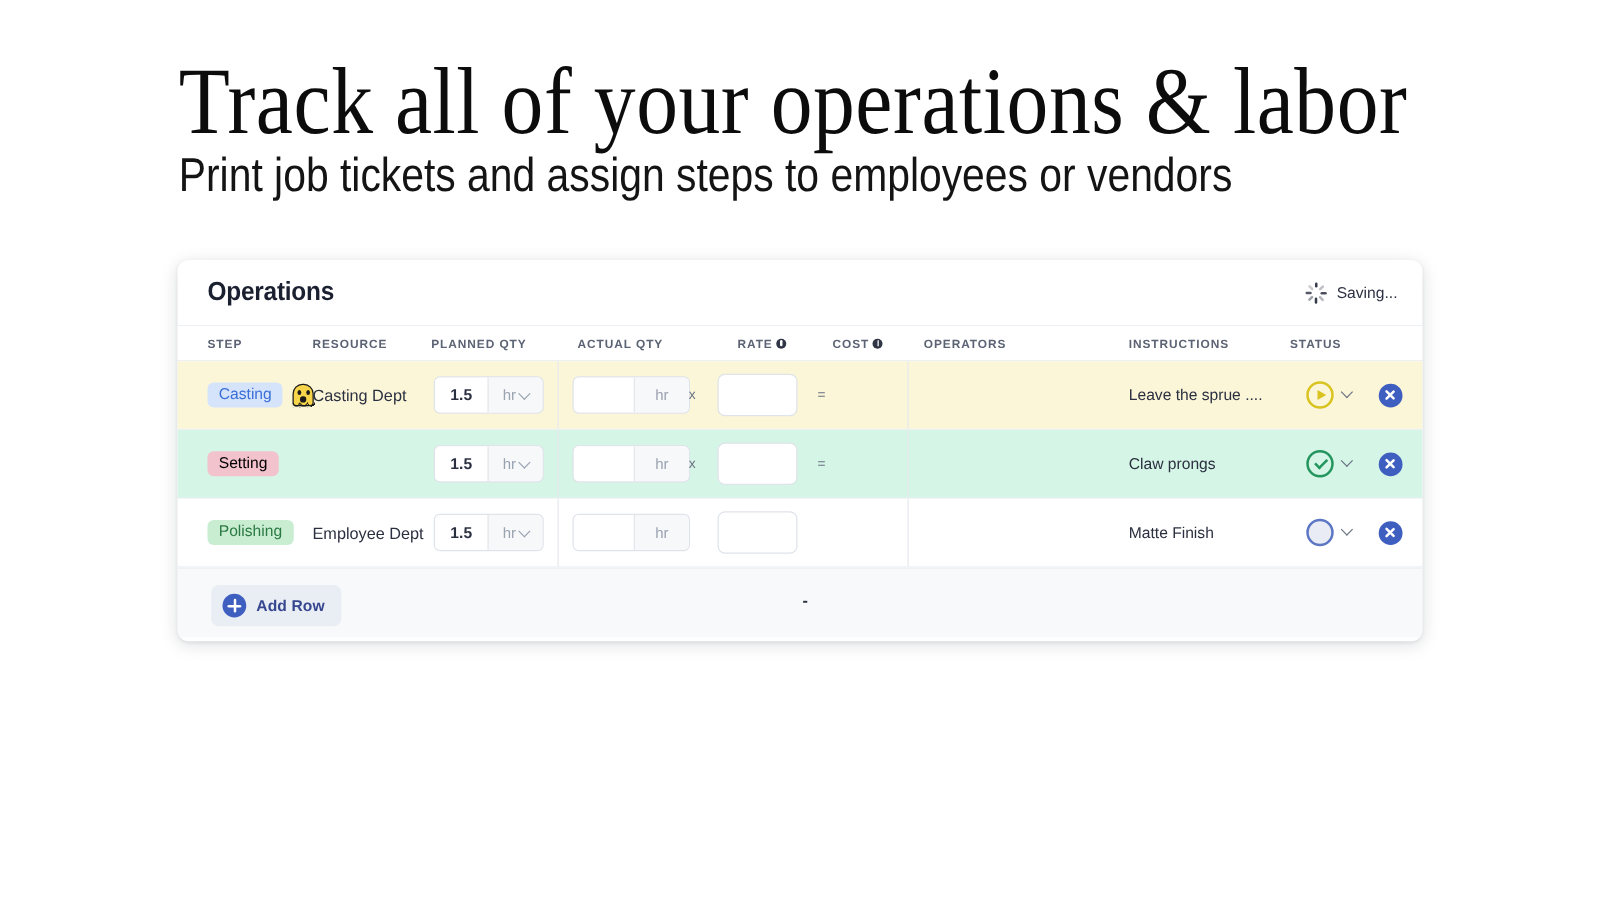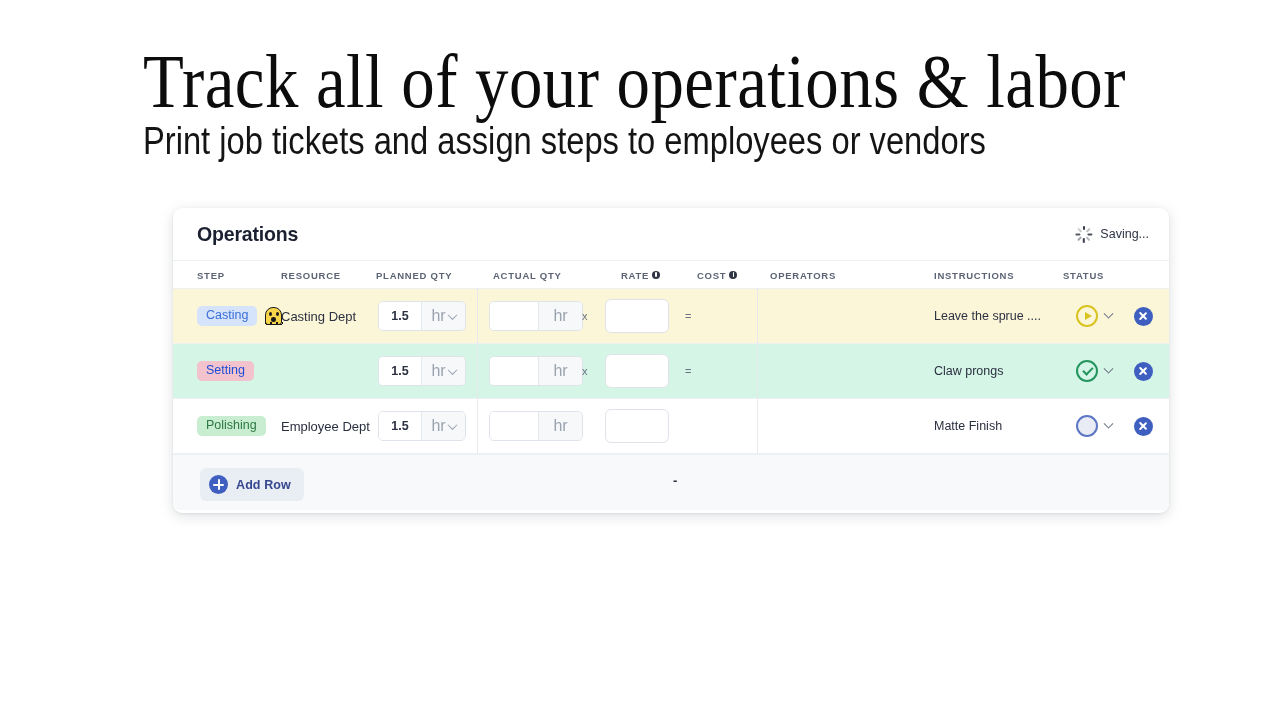--- a/index.html
+++ b/index.html
@@ -47,21 +47,20 @@
   .card {
     position: absolute;
     left: 142px;
     top: 208px;
     width: 996px;
     height: 305px;
     background: #ffffff;
     border-radius: 9px;
     box-shadow: 0 3px 14px rgba(17,24,39,.13), 0 1px 3px rgba(17,24,39,.07);
     overflow: hidden;
-    margin-left: 31px;
   }
 
   .card-head {
     height: 53px;
     display: flex;
     align-items: center;
     padding: 0 20px 0 24px;
     border-bottom: 1px solid #eceff3;
   }
   .card-title {
@@ -163,21 +162,21 @@
     align-items: center;
     justify-content: center;
     padding: 3px 9px 4px;
     border-radius: 5px;
     font-size: 12.5px;
     line-height: 1;
     font-weight: 400;
     white-space: nowrap;
   }
   .badge.casting   { background: #d6e4fb; color: #3a6fd8; }
-  .badge.setting   { background: #f2c2cd; color: #1d4ed8; }
+  .badge.setting   { background: #f2c2cd; color: #000000; }
   .badge.polishing { background: #c8edd1; color: #2c7a43; }
 
   .ghost {
     width: 17px; height: 18px;
     position: relative;
     margin-left: 8px;
     flex: none;
   }
   .ghost .body {
     position: absolute; inset: 0;
@@ -240,21 +239,21 @@
     color: #2b3040;
   }
   .igroup .unit {
     width: 44px;
     background: #f6f8fa;
     border-left: 1px solid #e4e8ed;
     display: flex;
     align-items: center;
     justify-content: center;
     gap: 3px;
-    font-size: 16px;
+    font-size: 12px;
     color: #9aa3b0;
   }
   .igroup .blank {
     width: 48px;
     background: #fff;
   }
   .chev {
     display: inline-block;
     width: 7px; height: 7px;
     border-right: 1.4px solid #9aa3b0;

